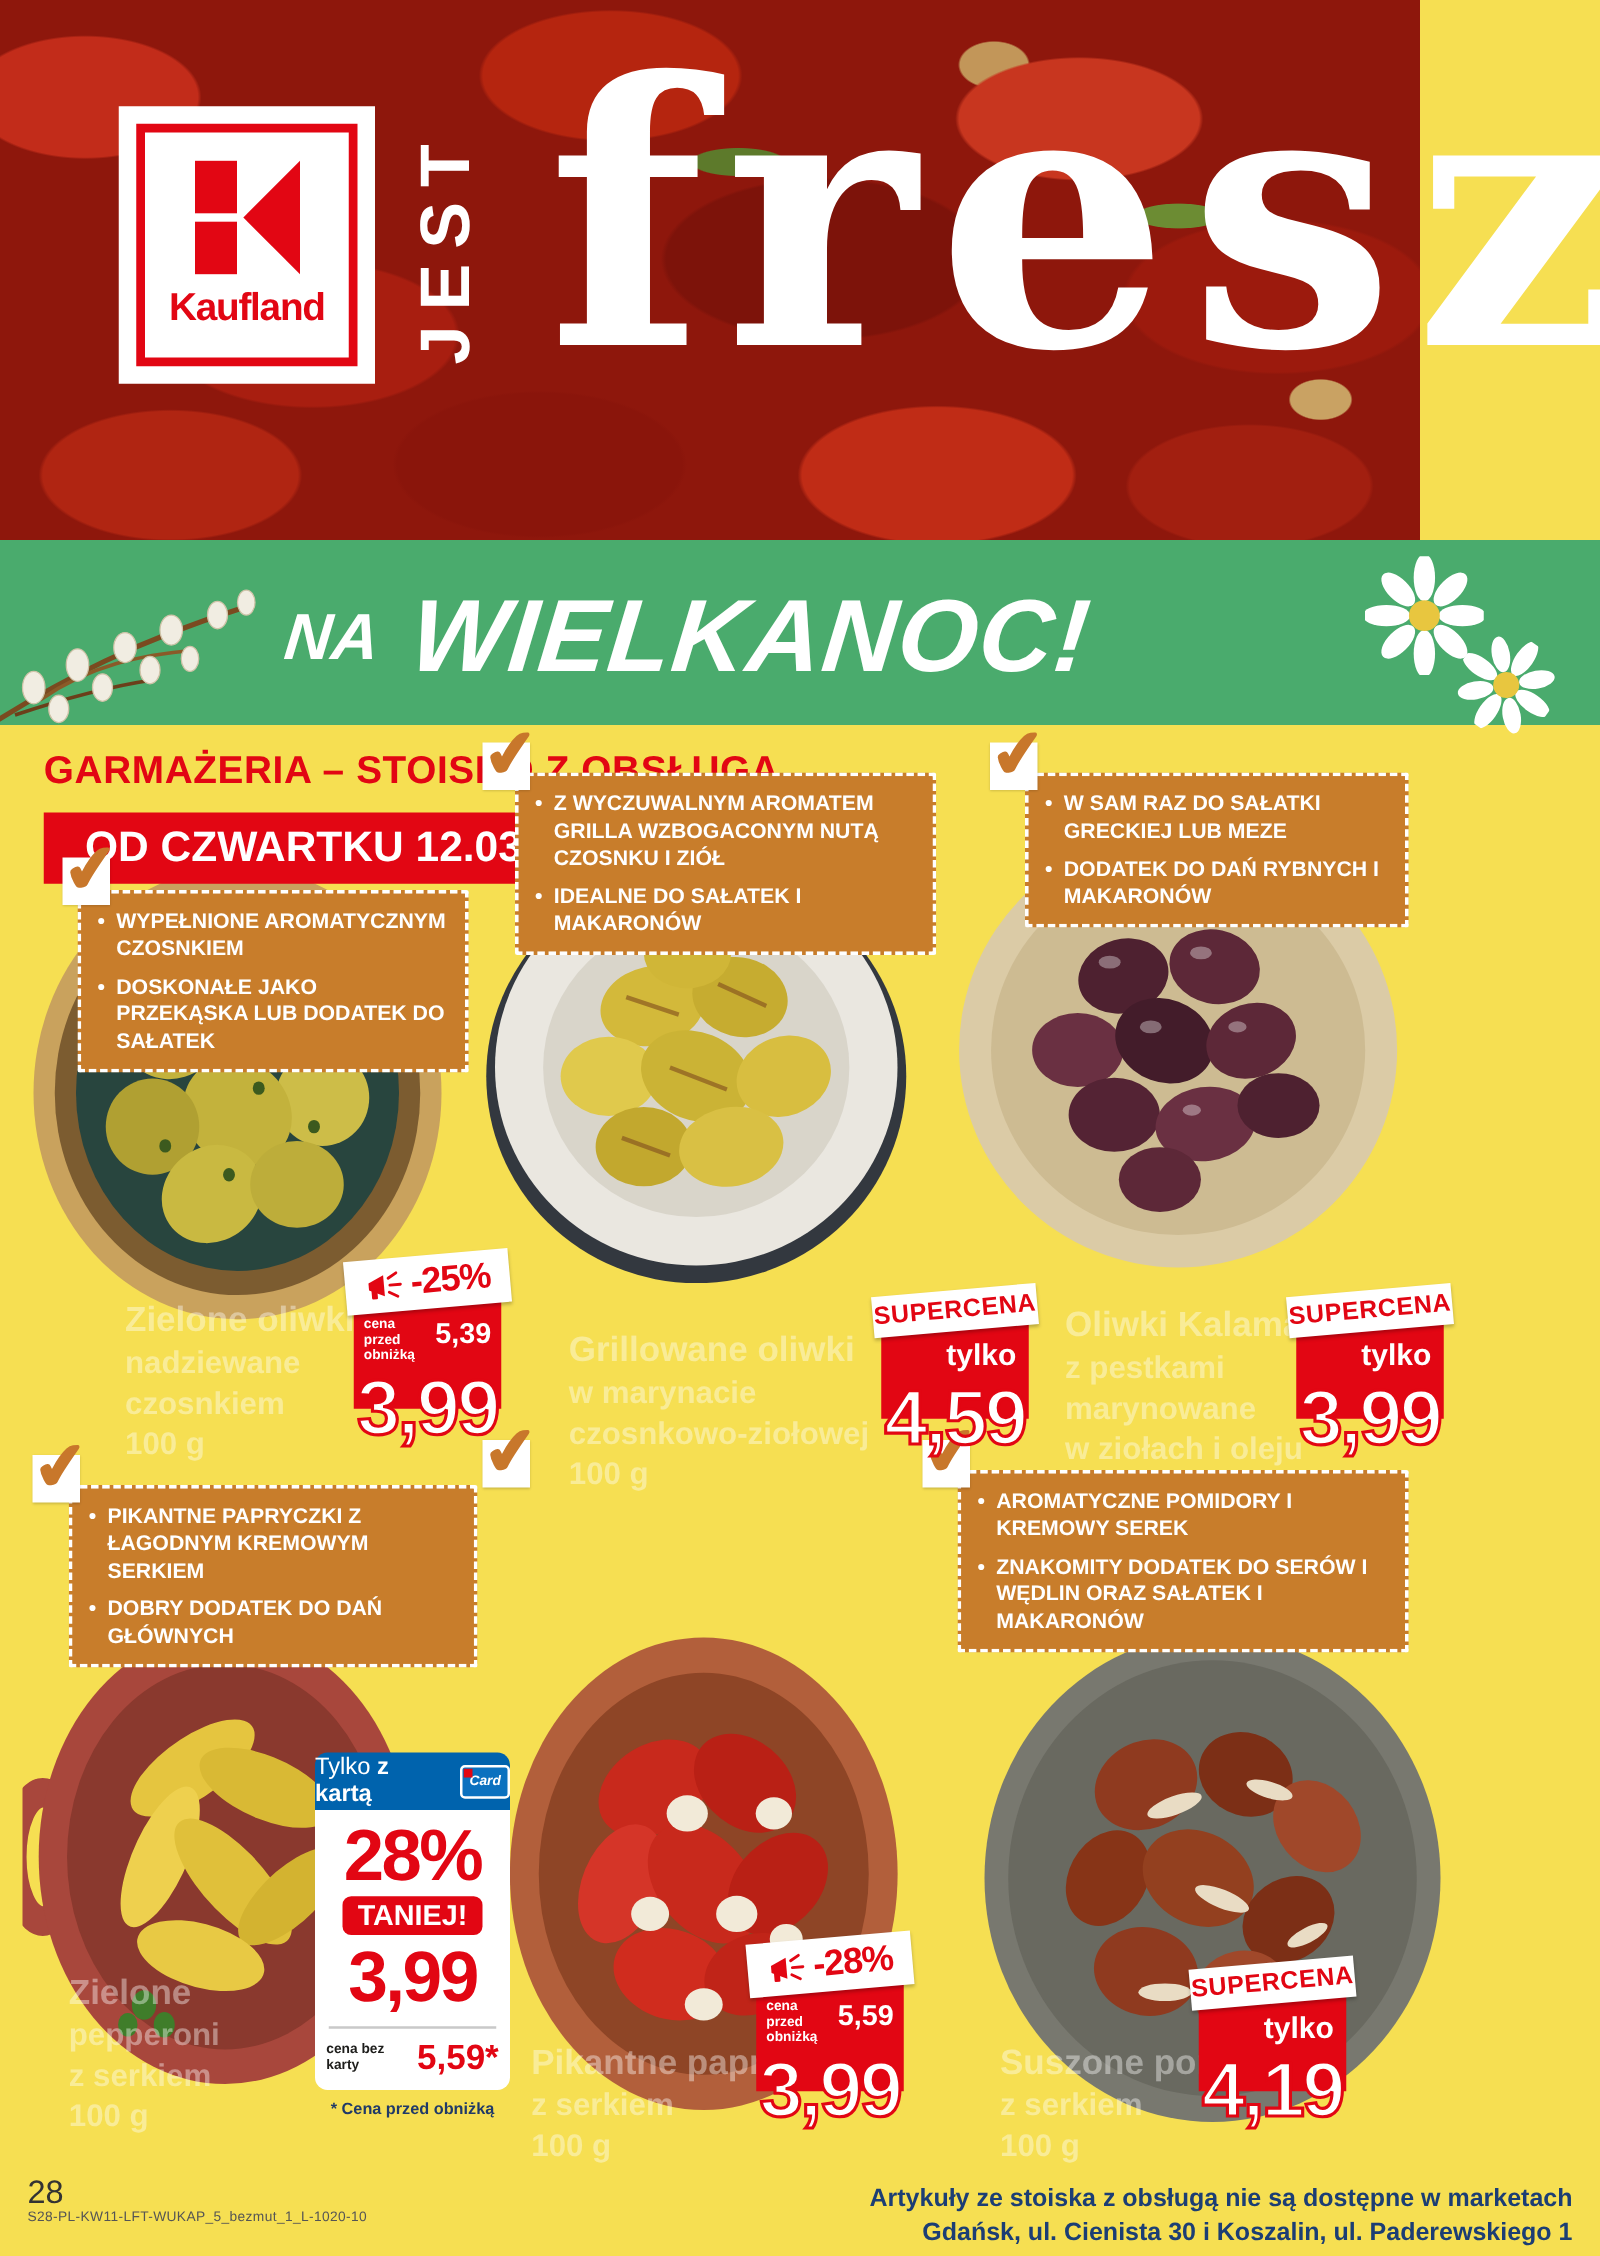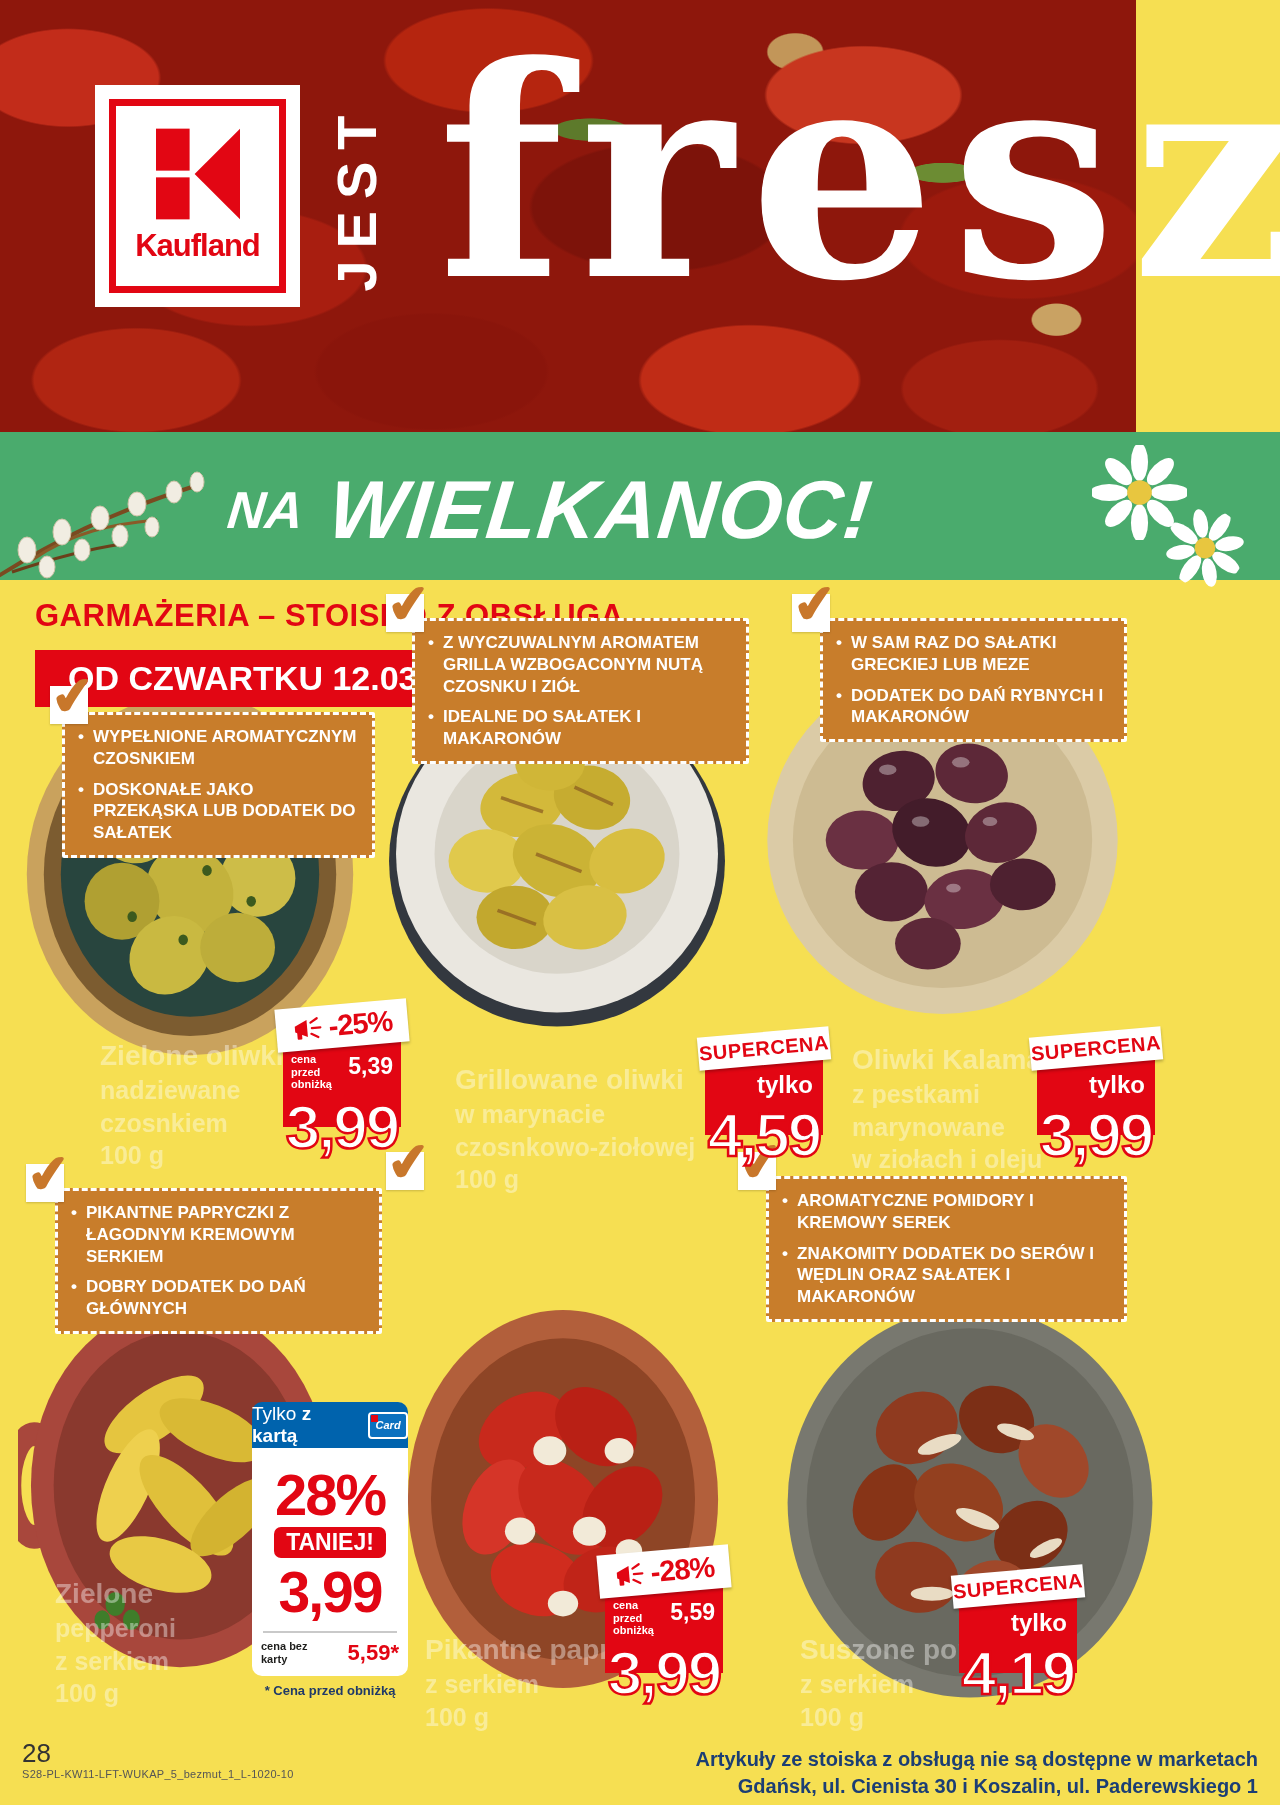--- a/index.html
+++ b/index.html
@@ -69,29 +69,29 @@
   .pb-oldlabel{font-size:11px;font-weight:bold;line-height:1.15;width:52px;}
   .pb-old{font-size:23px;font-weight:bold;}
   .pb-tylko{color:#fff;font-size:24px;font-weight:bold;text-align:right;padding-right:2px;}
   .pb-big{position:absolute;left:-16px;right:-16px;bottom:-30px;font-size:62px;font-weight:bold;color:#fff;-webkit-text-stroke:2.5px #e20613;text-align:center;line-height:.95;letter-spacing:-2px;}
 
   
   .card-badge{position:absolute;left:252px;top:1402px;width:156px;z-index:5;}
   .cb-head{background:#0063ad;border-radius:10px 10px 0 0;height:46px;display:flex;align-items:center;justify-content:center;gap:7px;color:#fff;font-size:19px;}
   .cb-card{width:40px;height:27px;background:#0b71bf;border:2px solid #fff;border-radius:4px;font-size:11px;font-style:italic;font-weight:bold;color:#fff;display:flex;align-items:center;justify-content:center;position:relative;box-sizing:border-box;}
   .cb-card i{position:absolute;left:1px;top:1px;width:7px;height:7px;background:#e20613;}
-  .cb-body{background:#fff;border-radius:0 0 10px 10px;text-align:center;padding:18px 9px 10px;}
+  .cb-body{background:#fff;border-radius:0 0 10px 10px;text-align:center;padding:8px 9px 10px;}
   .cb-pct{color:#e20613;font-size:58px;font-weight:bold;line-height:1;letter-spacing:-2px;}
   .cb-taniej{margin:3px 0 6px;}
   .cb-taniej span{background:#e20613;color:#fff;font-weight:bold;font-size:23px;padding:2px 12px;border-radius:7px;display:inline-block;}
   .cb-price{color:#e20613;font-size:57px;font-weight:bold;line-height:1;letter-spacing:-2px;}
   .cb-sep{height:2px;background:#c9c9c9;margin:10px 2px 7px;}
   .cb-oldrow{display:flex;justify-content:space-between;align-items:center;}
   .cb-oldlabel{font-size:11px;color:#1d1d1b;font-weight:bold;text-align:left;width:54px;line-height:1.15;}
-  .cb-old{color:#e20613;font-size:22px;font-weight:bold;}
+  .cb-old{color:#e20613;font-size:28px;font-weight:bold;}
   .cb-foot{text-align:center;font-size:13px;font-weight:bold;color:#203a68;margin-top:7px;}
 
   
   .page-num{position:absolute;left:22px;top:1738px;font-size:26px;color:#333;z-index:3;}
   .code{position:absolute;left:22px;top:1768px;font-size:11px;color:#555;letter-spacing:.3px;z-index:3;}
   .note{position:absolute;right:22px;top:1746px;text-align:right;color:#1c3e74;font-weight:bold;font-size:20px;line-height:1.35;z-index:3;}
 </style>
 </head>
 <body>
 

